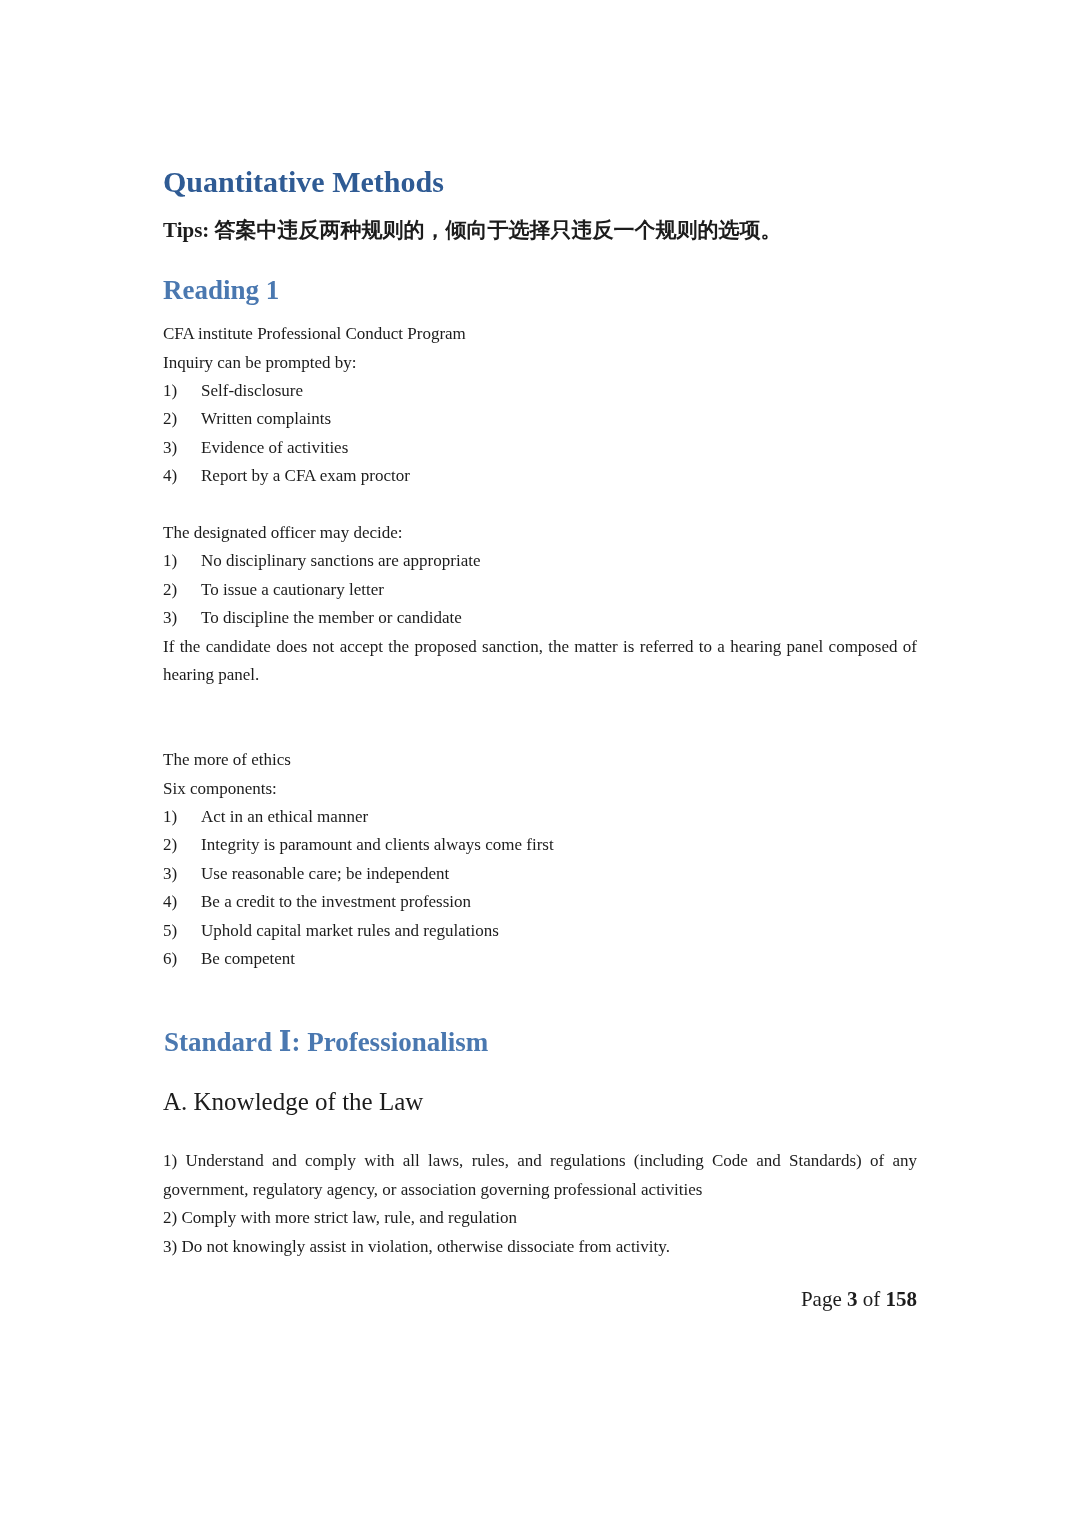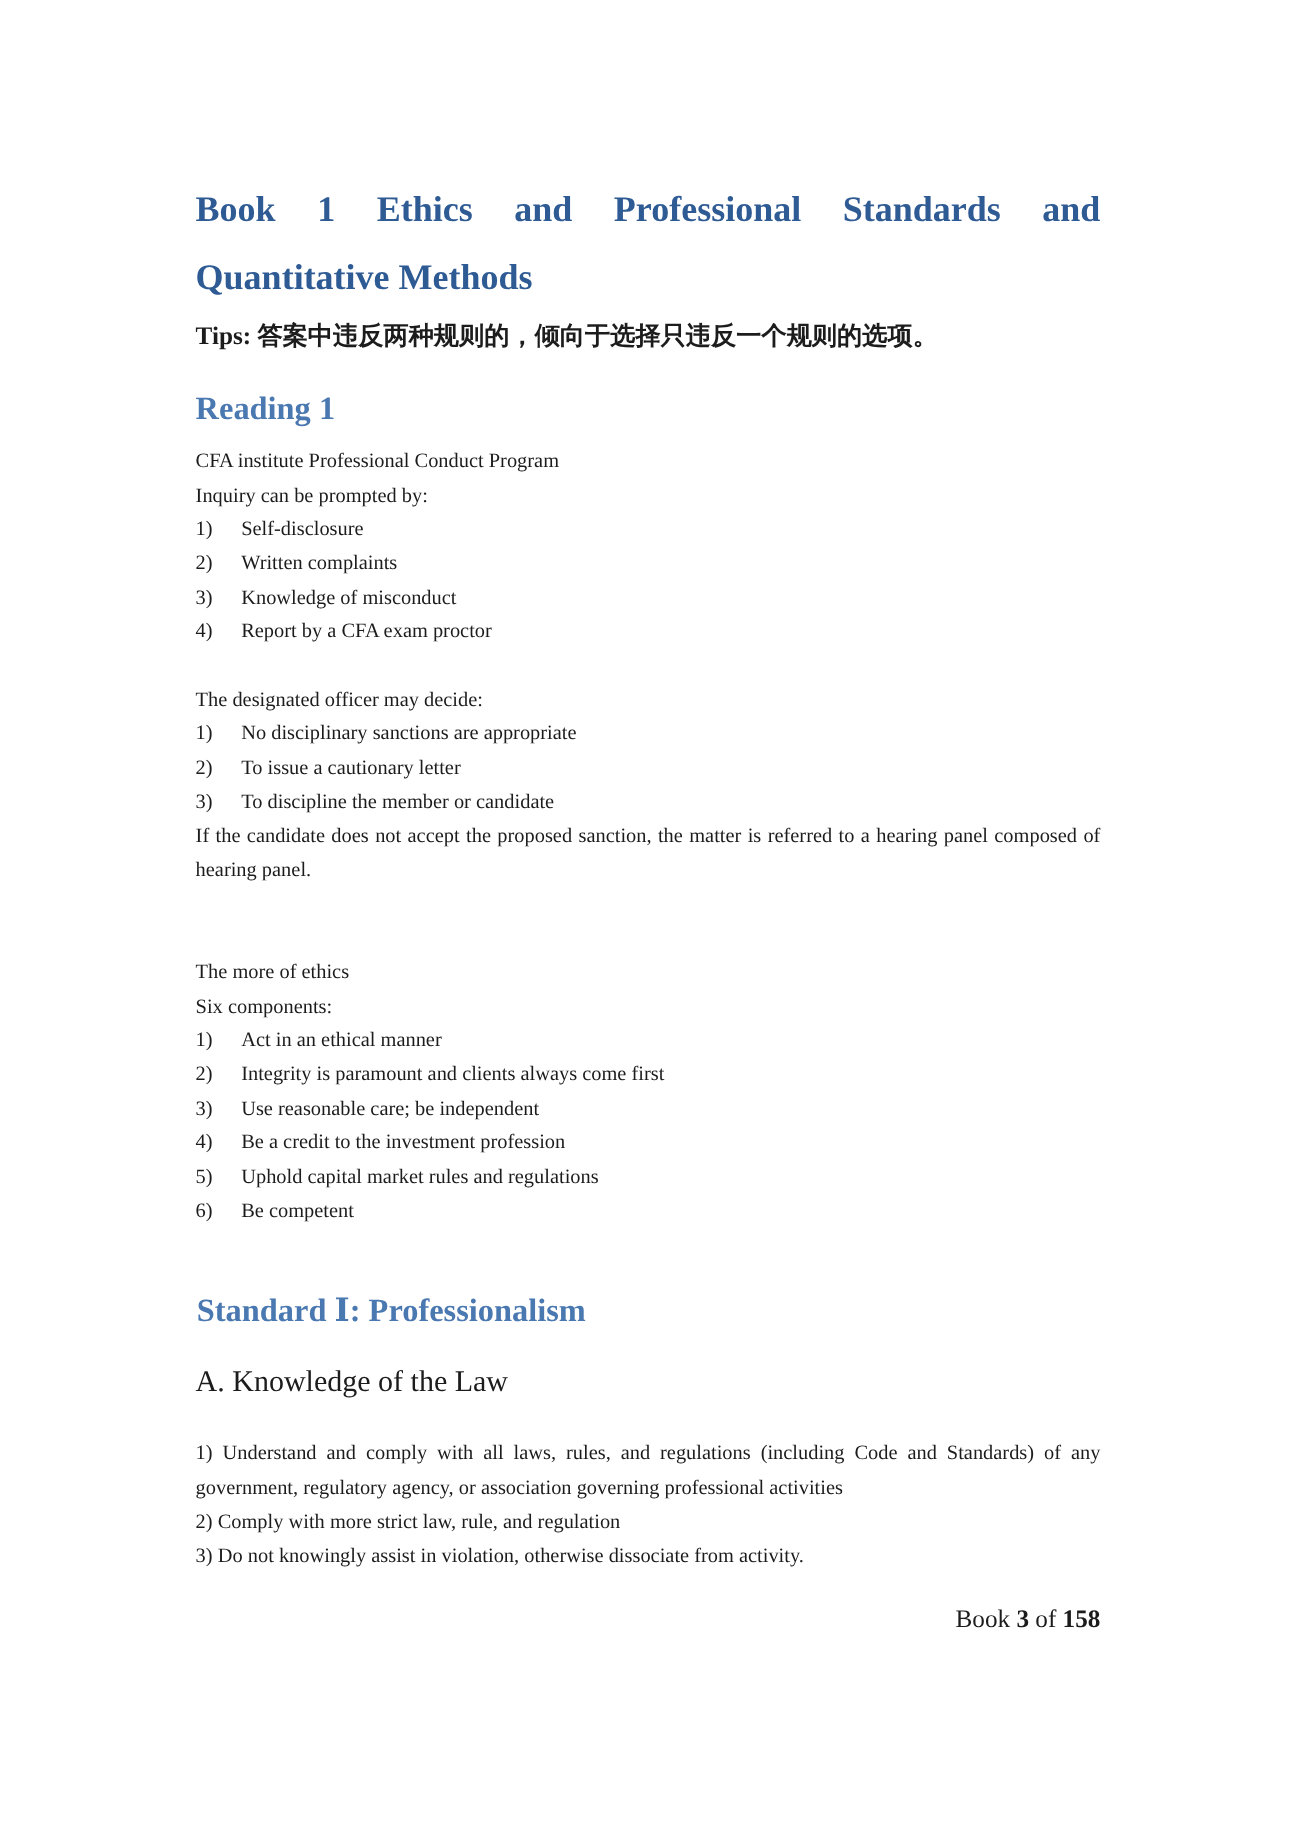--- a/index.html
+++ b/index.html
@@ -46,21 +46,20 @@
     font-size:21px; line-height:26px;
   }
   .footer .b { font-weight:bold; }
 </style>
 </head>
 <body>
 
 <div class="page">
 
   <h1 class="doc-title">
-    <span class="t1">Book 1 Ethics and Professional Standards and</span>
     <span class="t2">Quantitative Methods</span>
   </h1>
 
   <p class="tips">Tips: 答案中违反两种规则的，倾向于选择只违反一个规则的选项。</p>
 
   <h2 class="section-heading">Reading 1</h2>
 
   <div class="body-block first-body">
     <p class="line">CFA institute Professional Conduct Program</p>
     <p class="line">Inquiry can be prompted by:</p>
@@ -69,21 +68,21 @@
       <div class="list-row">
         <span class="num">1)</span>
         <span class="txt">Self-disclosure</span>
       </div>
       <div class="list-row">
         <span class="num">2)</span>
         <span class="txt">Written complaints</span>
       </div>
       <div class="list-row">
         <span class="num">3)</span>
-        <span class="txt">Knowledge of misconduct</span>
+        <span class="txt">Evidence of activities</span>
       </div>
       <div class="list-row">
         <span class="num">4)</span>
         <span class="txt">Report by a CFA exam proctor</span>
       </div>
     </div>
 
     <div class="vgap"></div>
 
     <p class="line">The designated officer may decide:</p>
@@ -142,16 +141,16 @@
 
   <h3 class="sub-heading">A. Knowledge of the Law</h3>
 
   <div class="body-block points">
     <p class="jpara">1) Understand and comply with all laws, rules, and regulations (including Code and Standards) of any government, regulatory agency, or association governing professional activities</p>
     <p class="jpara">2) Comply with more strict law, rule, and regulation</p>
     <p class="jpara">3) Do not knowingly assist in violation, otherwise dissociate from activity.</p>
   </div>
 
   <div class="footer">
-    <span>Book </span><span class="b">3</span><span> of </span><span class="b">158</span>
+    <span>Page </span><span class="b">3</span><span> of </span><span class="b">158</span>
   </div>
 
 </div>
 
 </body></html>

